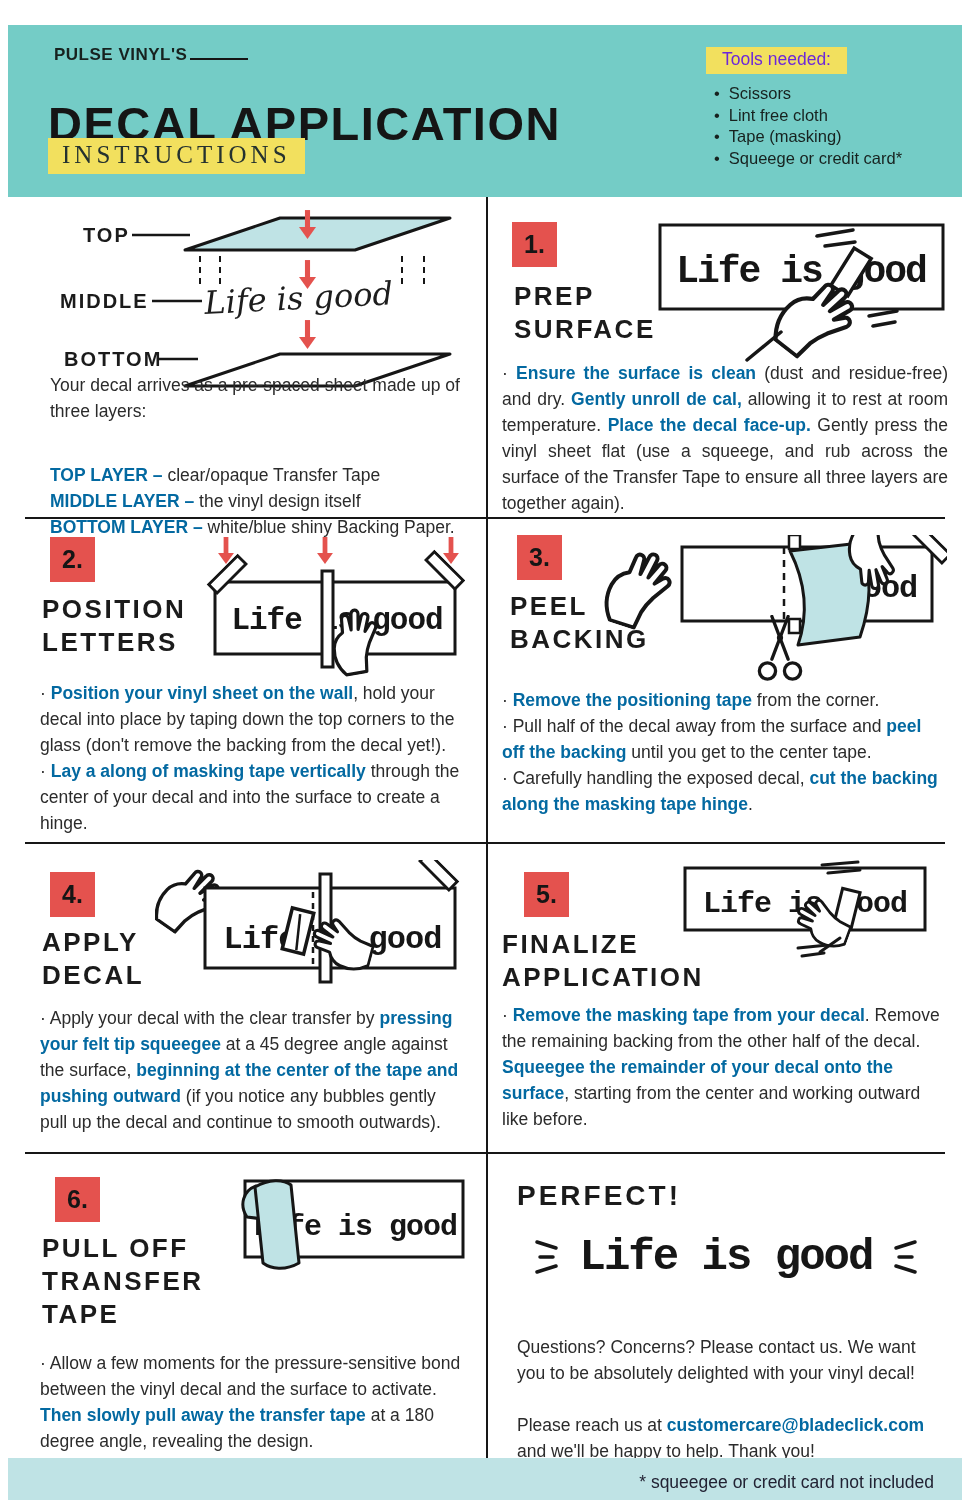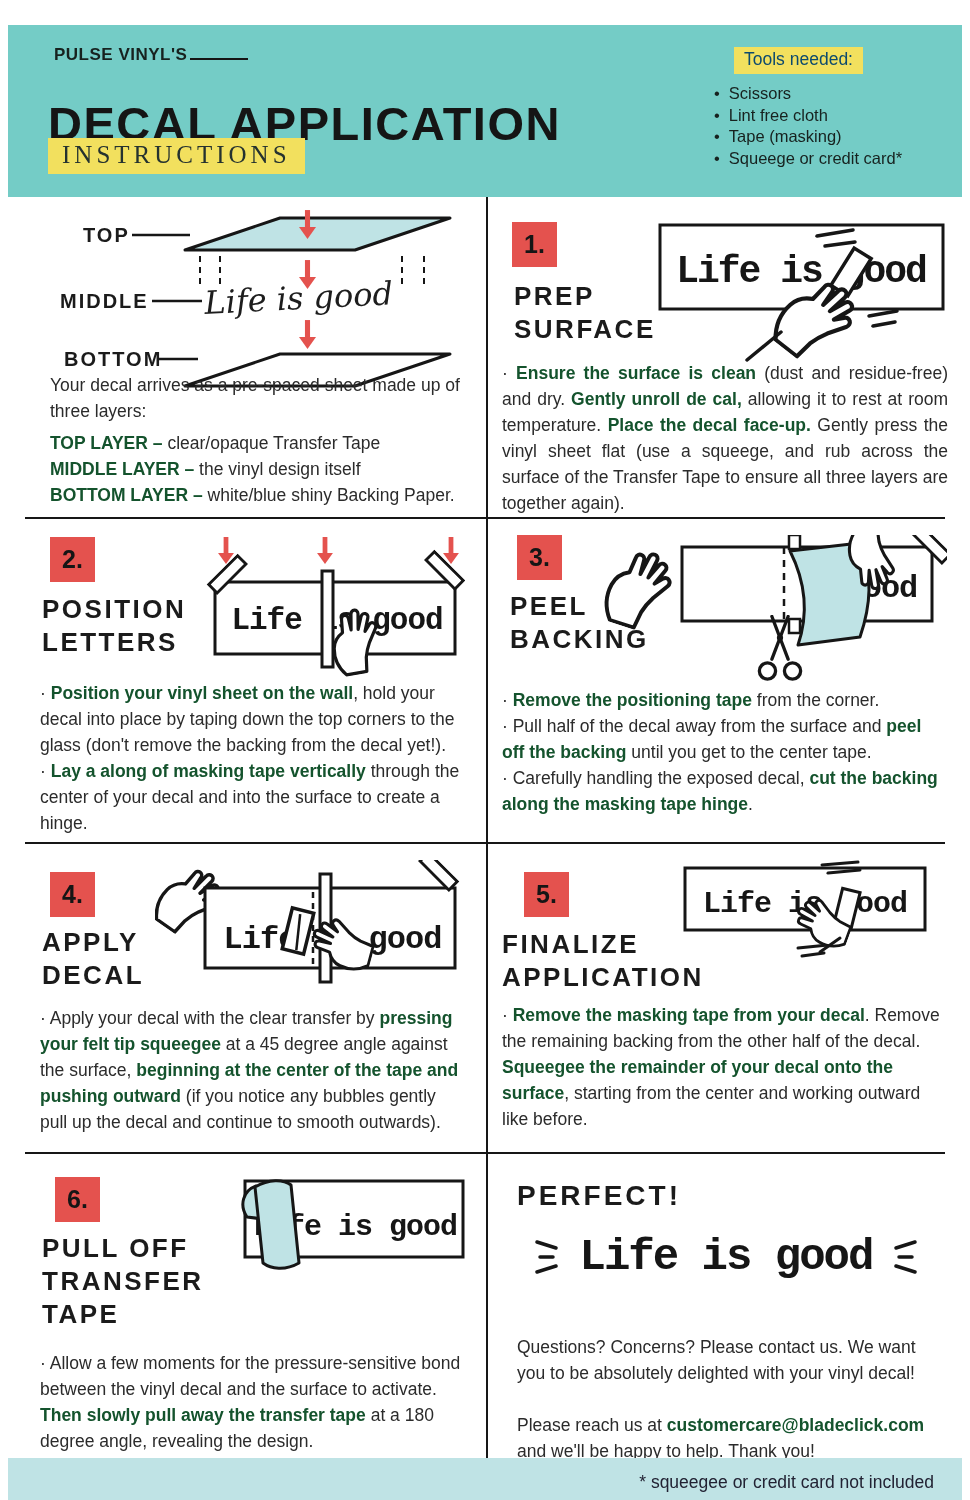--- a/index.html
+++ b/index.html
@@ -4,42 +4,42 @@
 <style>
   html,body{margin:0;padding:0;background:#fff;}
   .sheet{position:relative;width:970px;height:1500px;background:#fff;overflow:hidden;
          font-family:"Liberation Sans",sans-serif;color:#232323;}
   
   .hdr{position:absolute;left:8px;top:25px;width:954px;height:172px;background:#74ccc6;}
   .brand{position:absolute;left:46px;top:20px;font-size:17px;font-weight:bold;letter-spacing:.5px;color:#17221f;}
   .brand-line{display:inline-block;width:58px;border-bottom:2.5px solid #151515;margin-left:3px;}
   .big-title{position:absolute;left:40px;top:40px;font-size:47px;font-weight:bold;letter-spacing:1.5px;color:#151515;white-space:nowrap;}
   .subtitle{position:absolute;left:40px;top:113px;background:#f2e05e;padding:3px 14px 5px;font-size:25px;letter-spacing:4px;color:#25322f;font-family:Liberation Serif, serif;}
-  .tools-label{position:absolute;left:698px;top:22px;background:#f2e05e;padding:2px 10px 4px;font-size:17.5px;color:#0c4a6e;margin-left:28px;}
+  .tools-label{position:absolute;left:698px;top:22px;background:#f2e05e;padding:2px 16px 4px;font-size:17.5px;color:#6d28d9;}
   .tools-list{position:absolute;left:706px;top:58px;margin:0;padding:0;list-style:none;font-size:16.5px;line-height:21.5px;color:#17221f;}
   .tools-list li::before{content:"•";margin-right:9px;}
   
   .vline{position:absolute;left:486px;top:197px;width:2px;height:1261px;background:#161616;}
   .hline{position:absolute;left:25px;width:920px;height:2px;background:#161616;}
   
   .cell{position:absolute;}
   .badge{position:absolute;width:45px;height:45px;background:#e4524e;display:flex;align-items:center;justify-content:center;
          font-size:25px;font-weight:bold;color:#151515;}
   .step-title{position:absolute;margin:0;font-size:26px;line-height:33px;font-weight:bold;letter-spacing:2.5px;
               color:#1b1b1b;white-space:pre-line;}
   .step-body{position:absolute;font-size:17.5px;line-height:26px;color:#2b2b2b;}
   .step-body p{margin:0;}
-  .step-body .b,.b{font-weight:bold;color:#14532d;}
+  .step-body .b,.b{font-weight:bold;color:#0369a1;}
   .just p{text-align:justify;}
   .art{position:absolute;}
   svg text.decal{font-family:"Liberation Mono",monospace;font-weight:bold;fill:#161616;}
   svg text.lbl{font-family:"Liberation Sans",sans-serif;font-weight:bold;letter-spacing:2px;fill:#1b1b1b;}
   svg text.script{font-family:"DejaVu Serif",serif;font-style:italic;fill:#1d1d1d;}
   
-  .intro-para{position:absolute;font-size:17.5px;line-height:26px;color:#2b2b2b;}
+  .intro-para{position:absolute;font-size:17.5px;line-height:26px;color:#2b2b2b;margin-top:32px;}
   .intro-layers p{margin:0;}
   
   .perfect-title{position:absolute;margin:0;font-size:28px;font-weight:bold;letter-spacing:3px;color:#1b1b1b;}
   .perfect-decal{position:absolute;display:flex;align-items:center;justify-content:center;gap:20px;width:100%;}
   .perfect-decal .txt{font-family:"Liberation Mono",monospace;font-weight:bold;font-size:44px;letter-spacing:-2px;color:#161616;white-space:nowrap;}
   .perfect-body{position:absolute;font-size:17.5px;line-height:26px;color:#2b2b2b;}
   .perfect-body p{margin:12px 0 26px;}
   
   .footer{position:absolute;left:8px;top:1458px;width:954px;height:48px;background:#bfe3e5;
           display:flex;align-items:center;justify-content:flex-end;padding-right:28px;box-sizing:border-box;

